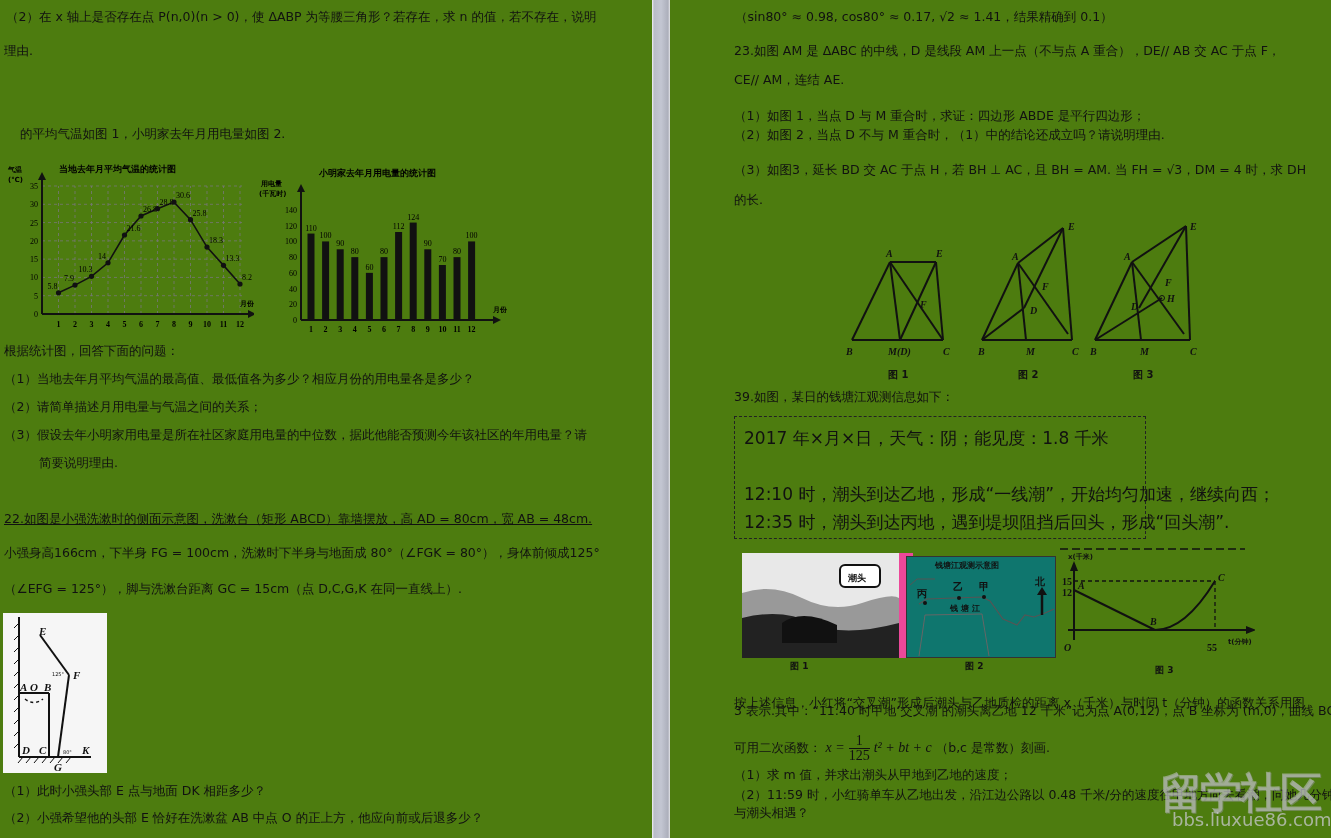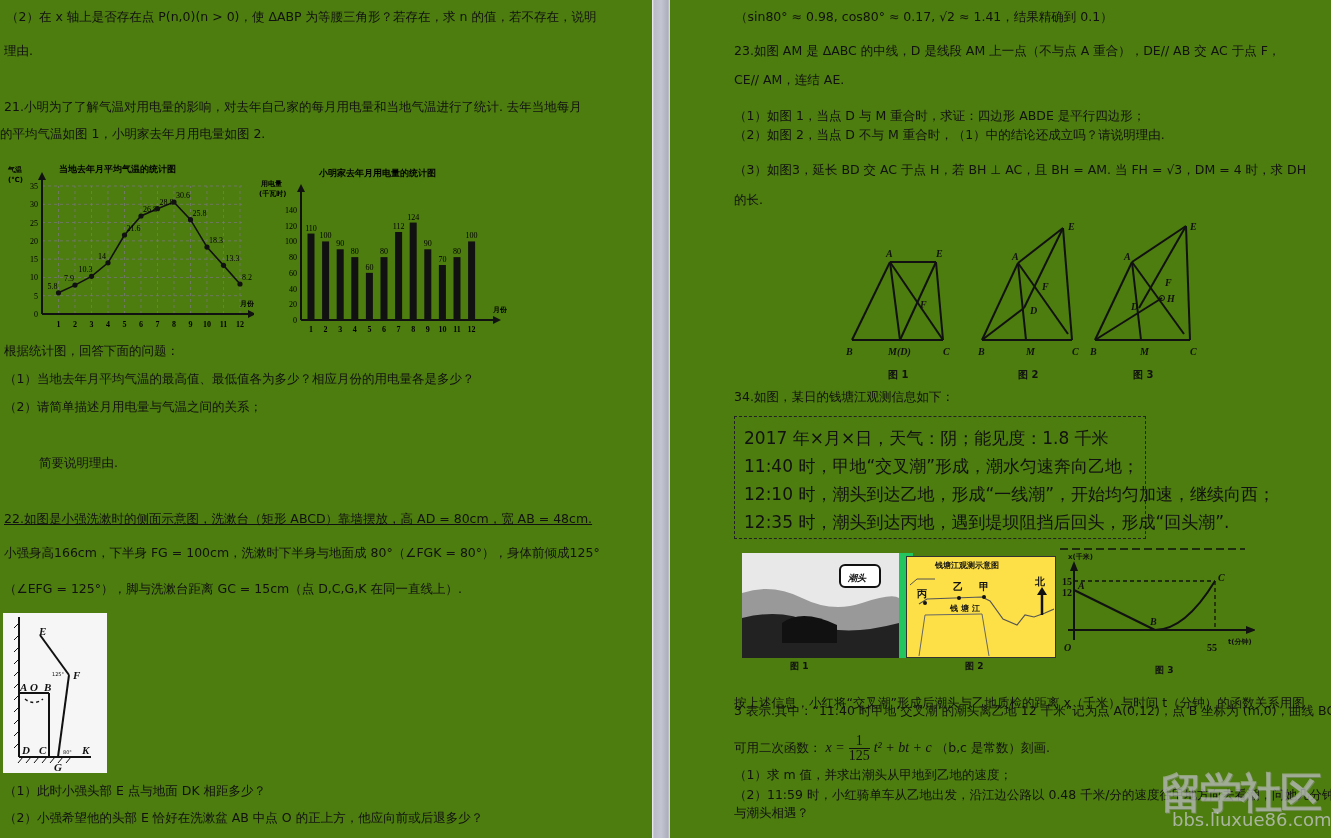--- a/index.html
+++ b/index.html
@@ -23,22 +23,21 @@
   .frac { display: inline-block; vertical-align: middle; text-align: center; font-family: "Liberation Serif", serif; font-size: 14px; }
   .frac span { display: block; line-height: 14px; }
   .frac .num { border-bottom: 1px solid #111; padding: 0 2px; }
 </style>
 </head>
 <body>
 
 <div class="page" id="page-left">
   <div class="line" style="left:6px;top:9px;">（2）在 x 轴上是否存在点 P(n,0)(n &gt; 0)，使 ΔABP 为等腰三角形？若存在，求 n 的值，若不存在，说明</div>
   <div class="line" style="left:4px;top:43px;">理由.</div>
-  <div class="line" style="left:4px;top:99px;">21.小明为了了解气温对用电量的影响，对去年自己家的每月用电量和当地气温进行了统计. 去年当地每月</div>
-  <div class="line" style="left:0;top:126px;text-align:right;">的平均气温如图 1，小明家去年月用电量如图 2.</div>
+  <div class="line" style="left:20px;top:126px;text-align:right;">的平均气温如图 1，小明家去年月用电量如图 2.</div>
 
   <div class="fig" style="left:4px;top:158px;">
     <svg id="tempChart" width="250" height="175" viewBox="0 0 250 175">
         <text x="55" y="14" font-size="9" font-weight="bold" font-family="DejaVu Sans, sans-serif">当地去年月平均气温的统计图</text>
         <text x="4" y="14" font-size="7" font-weight="bold" font-family="DejaVu Sans, sans-serif">气温</text>
         <text x="4" y="24" font-size="7" font-weight="bold" font-family="DejaVu Sans, sans-serif">(℃)</text>
         <text x="34" y="159" font-size="8" text-anchor="end" font-family="Liberation Serif, serif">0</text>
         <line x1="38" y1="137.71428571428572" x2="238" y2="137.71428571428572" stroke="#777" stroke-width="0.8" stroke-dasharray="3,3"></line>
         <text x="34" y="140.71428571428572" font-size="8" text-anchor="end" font-family="Liberation Serif, serif">5</text>
         <line x1="38" y1="119.42857142857143" x2="238" y2="119.42857142857143" stroke="#777" stroke-width="0.8" stroke-dasharray="3,3"></line>
@@ -163,20 +162,21 @@
         <text x="200" y="174" font-size="8" text-anchor="middle" font-family="Liberation Serif, serif" font-weight="bold">11</text>
         <rect x="211.1" y="83.42857142857143" width="7" height="78.57142857142857" fill="#111"></rect>
         <text x="214.6" y="80.42857142857143" font-size="8" text-anchor="middle" font-family="Liberation Serif, serif">100</text>
         <text x="214.6" y="174" font-size="8" text-anchor="middle" font-family="Liberation Serif, serif" font-weight="bold">12</text>
       </svg>
   </div>
 
   <div class="line" style="left:4px;top:343px;">根据统计图，回答下面的问题：</div>
   <div class="line" style="left:4px;top:371px;">（1）当地去年月平均气温的最高值、最低值各为多少？相应月份的用电量各是多少？</div>
   <div class="line" style="left:4px;top:399px;">（2）请简单描述月用电量与气温之间的关系；</div>
+  <div class="line" style="left:4px;top:427px;">（3）假设去年小明家用电量是所在社区家庭用电量的中位数，据此他能否预测今年该社区的年用电量？请</div>
   <div class="line" style="left:4px;top:455px;margin-left:35px;">简要说明理由.</div>
 
   <div class="line" style="left:4px;top:511px;text-decoration:underline;">22.如图是小强洗漱时的侧面示意图，洗漱台（矩形 ABCD）靠墙摆放，高 AD = 80cm，宽 AB = 48cm.</div>
   <div class="line" style="left:4px;top:545px;">小强身高166cm，下半身 FG = 100cm，洗漱时下半身与地面成 80°（∠FGK = 80°），身体前倾成125°</div>
   <div class="line" style="left:4px;top:581px;">（∠EFG = 125°），脚与洗漱台距离 GC = 15cm（点 D,C,G,K 在同一直线上）.</div>
 
   <div class="fig" style="left:3px;top:613px;width:104px;height:160px;background:#f6f6f6;">
     <svg width="104" height="160" viewBox="0 0 104 160">
       <g stroke="#111" stroke-width="2" fill="none">
         <line x1="16" y1="4" x2="16" y2="144"></line>
@@ -299,40 +299,39 @@
       <text x="350" y="137">C</text>
     </g>
     <g font-family="DejaVu Sans, sans-serif" font-weight="bold" font-size="10" fill="#111">
       <text x="48" y="160">图 1</text>
       <text x="178" y="160">图 2</text>
       <text x="293" y="160">图 3</text>
     </g>
   </svg>
 </div>
 
-<div class="line" style="left:734px;top:389px;">34.如图，某日的钱塘江观测信息如下：</div>
+<div class="line" style="left:734px;top:389px;">39.如图，某日的钱塘江观测信息如下：</div>
 
 <div class="infobox">
   <div class="row" style="top:10px;">2017 年×月×日，天气：阴；能见度：1.8 千米</div>
-  <div class="row" style="top:38px;">11:40 时，甲地“交叉潮”形成，潮水匀速奔向乙地；</div>
   <div class="row" style="top:66px;">12:10 时，潮头到达乙地，形成“一线潮”，开始均匀加速，继续向西；</div>
   <div class="row" style="top:94px;">12:35 时，潮头到达丙地，遇到堤坝阻挡后回头，形成“回头潮”.</div>
 </div>
 
-<div class="fig" style="left:742px;top:553px;width:171px;height:105px;background:#22c55e;overflow:hidden;font-style:italic;">
+<div class="fig" style="left:742px;top:553px;width:171px;height:105px;background:#ec4899;overflow:hidden;">
   <svg width="157" height="105" viewBox="0 0 157 105">
     <rect x="0" y="0" width="157" height="105" fill="#e8e8e8"></rect>
     <path d="M0 40 Q30 30 60 45 T120 50 T157 45 L157 105 L0 105 Z" fill="#999"></path>
     <path d="M0 65 Q40 55 70 70 T157 70 L157 105 L0 105 Z" fill="#222"></path>
     <path d="M40 70 Q60 55 95 72 L95 90 L40 90 Z" fill="#111"></path>
     <rect x="98" y="12" width="40" height="22" rx="5" fill="#fff" stroke="#111" stroke-width="2"></rect>
     <text x="106" y="28" font-family="DejaVu Sans, sans-serif" font-size="9" font-weight="bold" fill="#111">潮头</text>
   </svg>
 </div>
-<div class="fig" style="left:906px;top:556px;width:150px;height:102px;border:1.5px solid #333;background:#fde047;">
+<div class="fig" style="left:906px;top:556px;width:150px;height:102px;border:1.5px solid #333;background:#0f766e;">
   <svg width="147" height="99" viewBox="0 0 147 99">
     <text x="28" y="11" font-family="DejaVu Sans, sans-serif" font-size="8" font-weight="bold" fill="#111">钱塘江观测示意图</text>
     <path d="M3 28 L10 22 L28 22" stroke="#555" fill="none" stroke-width="1"></path>
     <path d="M12 47 L20 42 L75 40 L83 44 L96 62 L110 68 L118 58 L127 60 L138 56 L147 52" stroke="#555" fill="none" stroke-width="1.2"></path>
     <path d="M12 99 L18 58 L75 57 L82 99" stroke="#666" fill="none" stroke-width="1"></path>
     <circle cx="18" cy="46" r="2" fill="#111"></circle>
       <circle cx="52" cy="41" r="2" fill="#111"></circle>
       <circle cx="77" cy="40" r="2" fill="#111"></circle>
     <g font-family="DejaVu Sans, sans-serif" font-size="10" font-weight="bold" fill="#111">
       <text x="10" y="40">丙</text>

